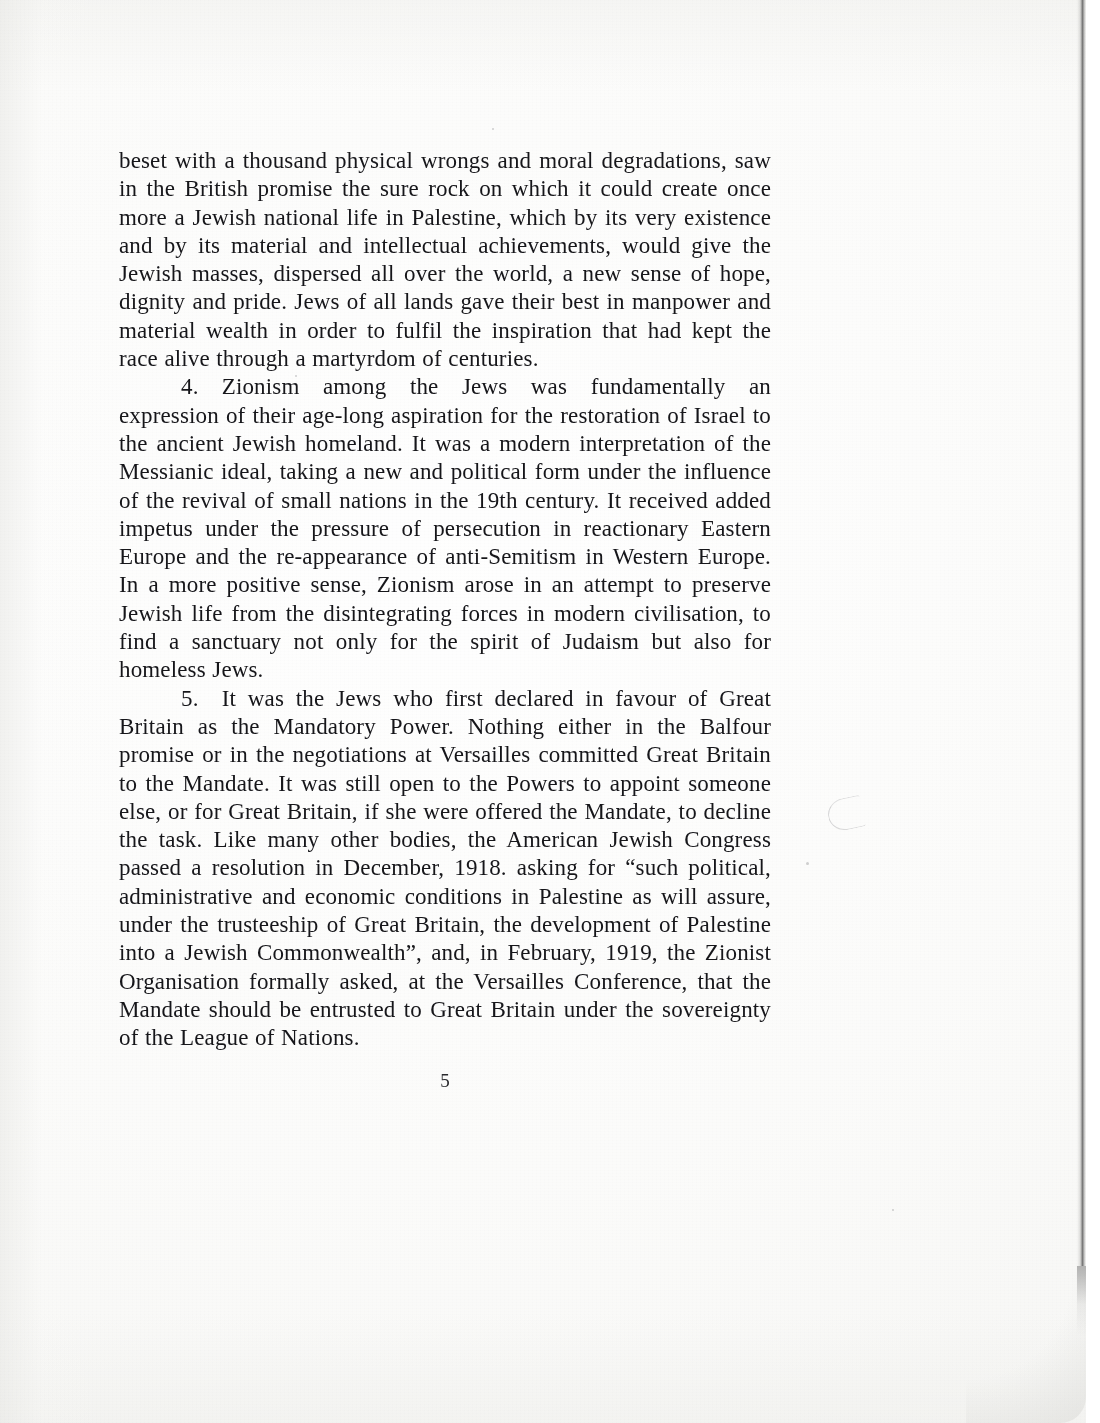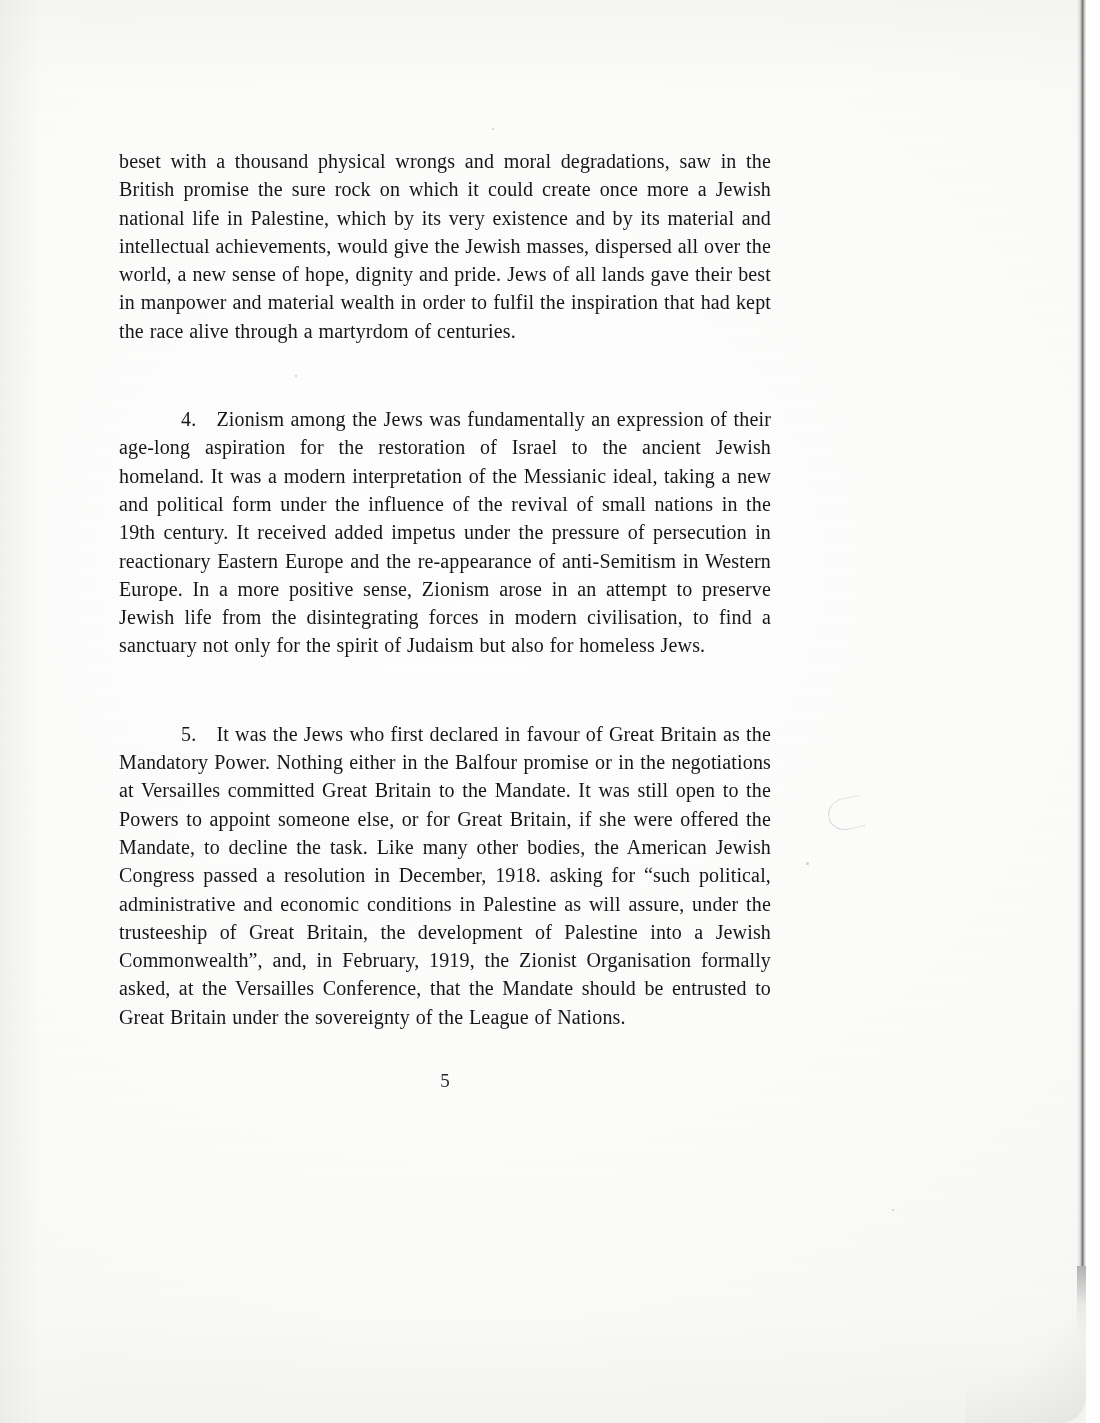--- a/index.html
+++ b/index.html
@@ -122,29 +122,29 @@
   .text-column {
     position: absolute;
     left: 119px;
     top: 147px;
     width: 652px;
   }
 
   .para {
     margin: 0 0 0 0;
     color: #16161a;
-    font-size: 20px;
+    font-size: 23px;
     line-height: 28.3px;
     text-align: justify;
     text-align-last: left;
     letter-spacing: 0.15px;
     word-spacing: 0.6px;
     -webkit-font-smoothing: antialiased;
   }
-  .para + .para { margin-top: 60px; }
+  .para + .para { }
   .para.indented { text-indent: 62px; }
 
   .page-number {
     position: absolute;
     left: 0;
     top: 1069px;
     width: 890px;
     text-align: center;
     color: #2a2a2e;
     font-size: 19px;

